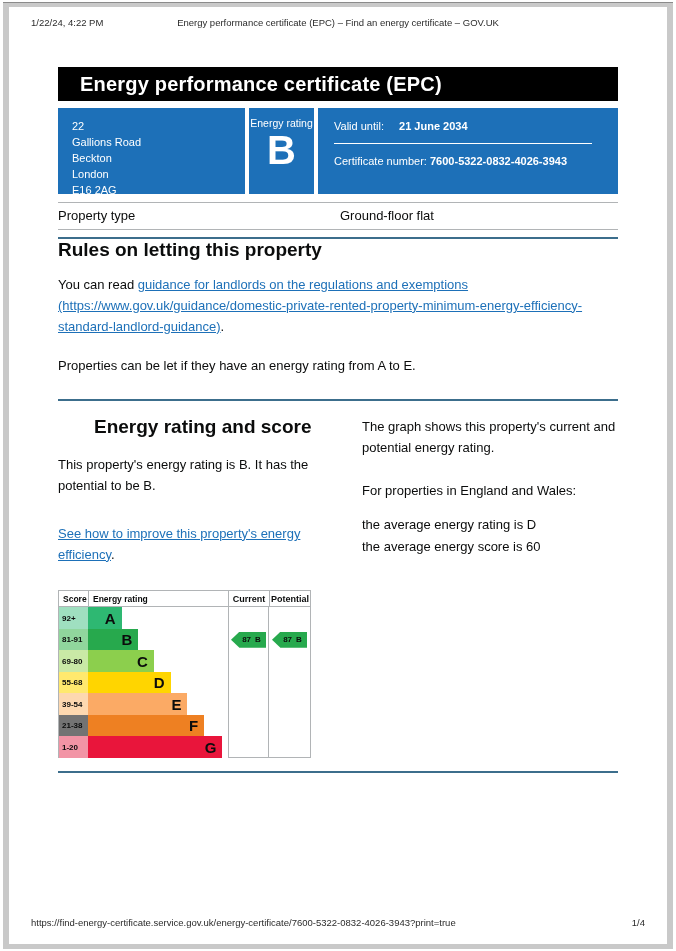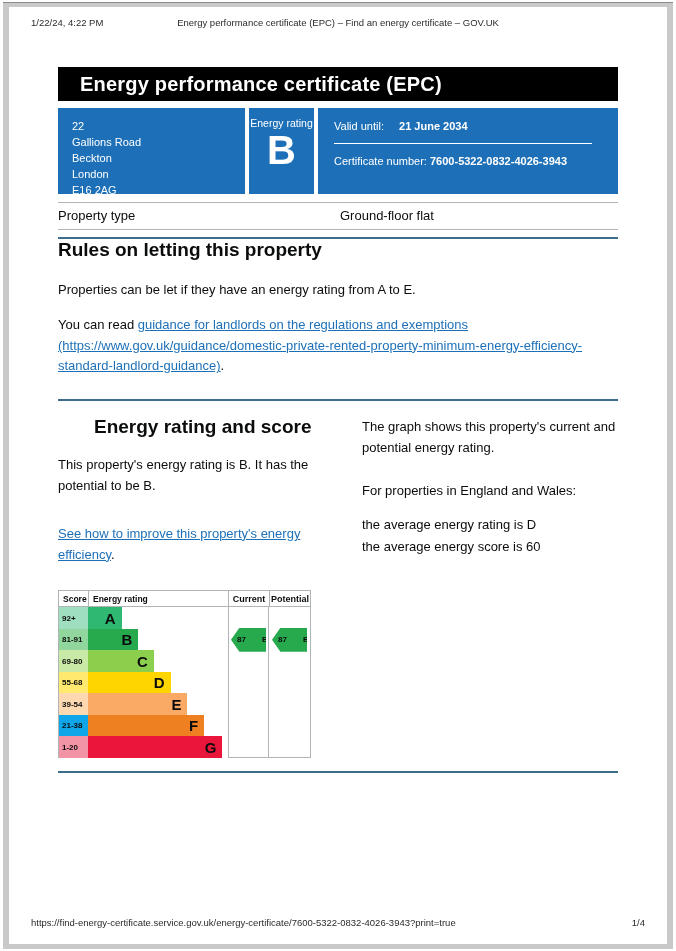--- a/index.html
+++ b/index.html
@@ -74,21 +74,21 @@
   .chart .h.hcur, .chart .h.hpot { font-size:9px; justify-content:center; padding-left:0; }
   .chart .h.hpot { border-right:1px solid #b1b4b6; }
   .c-score { display:flex; align-items:center; padding-left:3px; font-weight:700; font-size:8px;
     border-left:1px solid #b1b4b6; }
   .c-band { background:#ffffff; position:relative; }
   .c-band .band { height:100%; display:flex; align-items:center; justify-content:flex-end;
     padding-right:6px; font-weight:700; font-size:15px; color:#0b0c0c; }
   .c-cur { border-left:1px solid #b1b4b6; border-right:1px solid #b1b4b6; display:flex; align-items:center; justify-content:center; }
   .c-pot { border-right:1px solid #b1b4b6; display:flex; align-items:center; justify-content:center; }
   .c-cur.last, .c-pot.last { border-bottom:1px solid #b1b4b6; }
-  .arrow { width:35px; height:24px; display:flex; align-items:center; justify-content:flex-start; gap:16px;
+  .arrow { width:35px; height:16px; display:flex; align-items:center; justify-content:center; gap:4px;
     font-weight:700; font-size:8px; color:#0b0c0c;
     clip-path:polygon(0 50%, 24% 0, 100% 0, 100% 100%, 24% 100%); padding-left:6px; }
 
   .rule-bottom { margin-top:13px; }
 </style>
 </head>
 <body>
 
 <div class="outer">
   <div class="frame"></div>
@@ -134,22 +134,22 @@
       <div class="prop-table" id="prop-table">
           <div class="prop-row">
             <div class="k">Property type</div>
             <div class="v">Ground-floor flat</div>
           </div>
         </div>
 
       <hr class="section-rule">
 
       <h2 class="section-h">Rules on letting this property</h2>
+      <p class="body"><span>You can read </span><a class="link" href="#">guidance for landlords on the regulations and exemptions (https://www.gov.uk/guidance/domestic-private-rented-property-minimum-energy-efficiency-standard-landlord-guidance)</a><span>.</span></p>
       <p class="body first">Properties can be let if they have an energy rating from A to E.</p>
-      <p class="body"><span>You can read </span><a class="link" href="#">guidance for landlords on the regulations and exemptions (https://www.gov.uk/guidance/domestic-private-rented-property-minimum-energy-efficiency-standard-landlord-guidance)</a><span>.</span></p>
 
       <hr class="section-rule" style="margin-top:22px;">
 
       <div class="two-col">
         <div class="col-left">
           <h2 class="section-h">Energy rating and score</h2>
           <p class="body">This property's energy rating is B. It has the potential to be B.</p>
           <p class="body linkp"><a class="link" href="#">See how to improve this property's energy efficiency</a><span>.</span></p>
           <div class="chart" id="chart">
               <div class="h hscore">Score</div>
@@ -189,21 +189,21 @@
                 <div class="band" style="width: 59%; background: rgb(255, 213, 0);">D</div>
               </div>
               <div class="c-cur"></div>
               <div class="c-pot"></div>
               <div class="c-score" style="background: rgb(253, 216, 176);">39-54</div>
               <div class="c-band">
                 <div class="band" style="width: 71%; background: rgb(251, 170, 101);">E</div>
               </div>
               <div class="c-cur"></div>
               <div class="c-pot"></div>
-              <div class="c-score" style="background: #0ea5e9;">21-38</div>
+              <div class="c-score" style="background: #737373;">21-38</div>
               <div class="c-band">
                 <div class="band" style="width: 83%; background: rgb(238, 128, 34);">F</div>
               </div>
               <div class="c-cur"></div>
               <div class="c-pot"></div>
               <div class="c-score" style="background: rgb(242, 148, 165);">1-20</div>
               <div class="c-band">
                 <div class="band" style="width: 96%; background: rgb(233, 21, 59);">G</div>
               </div>
               <div class="c-cur last"></div>

